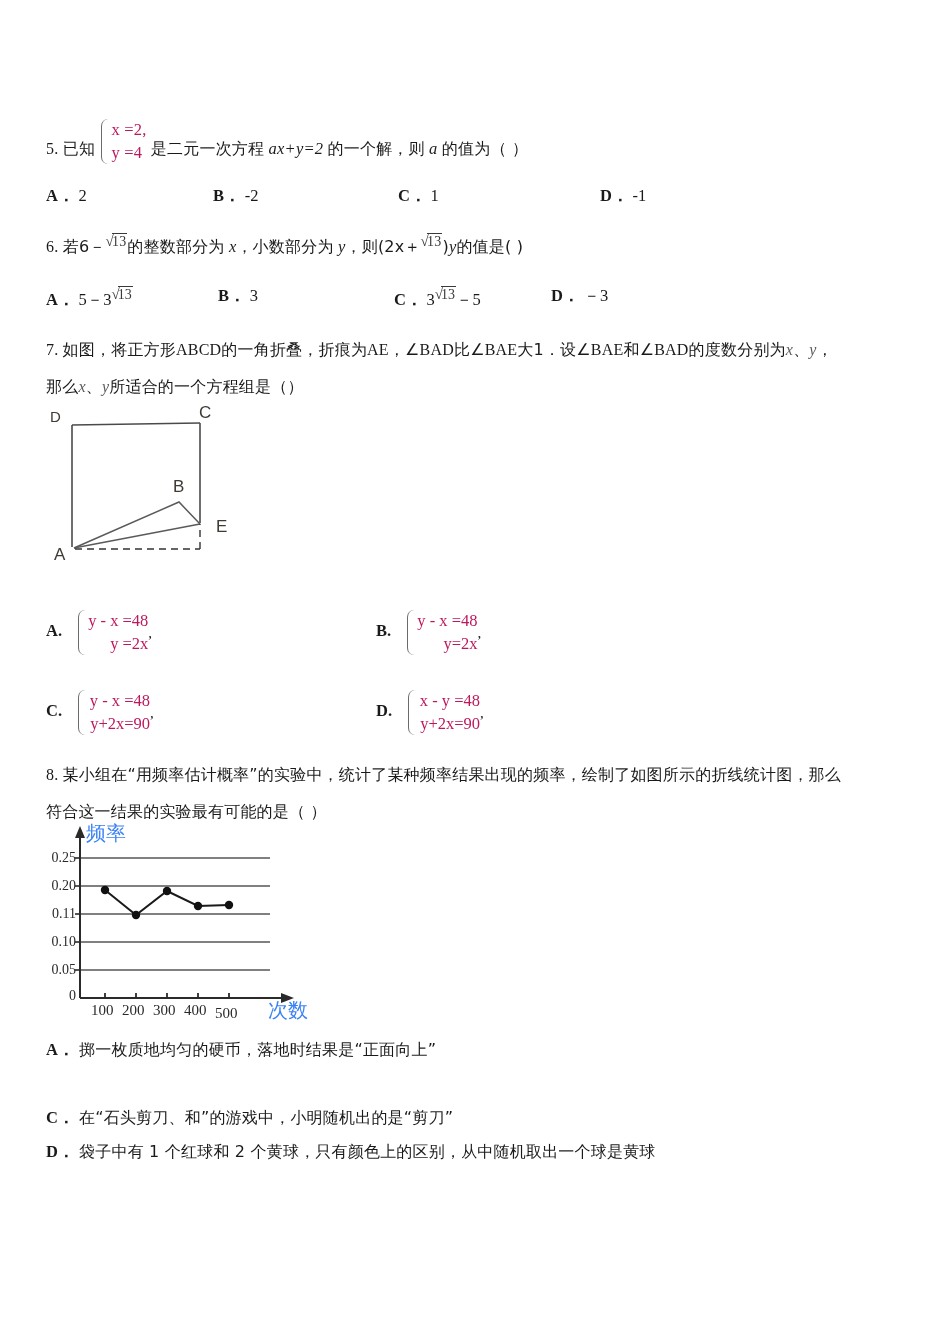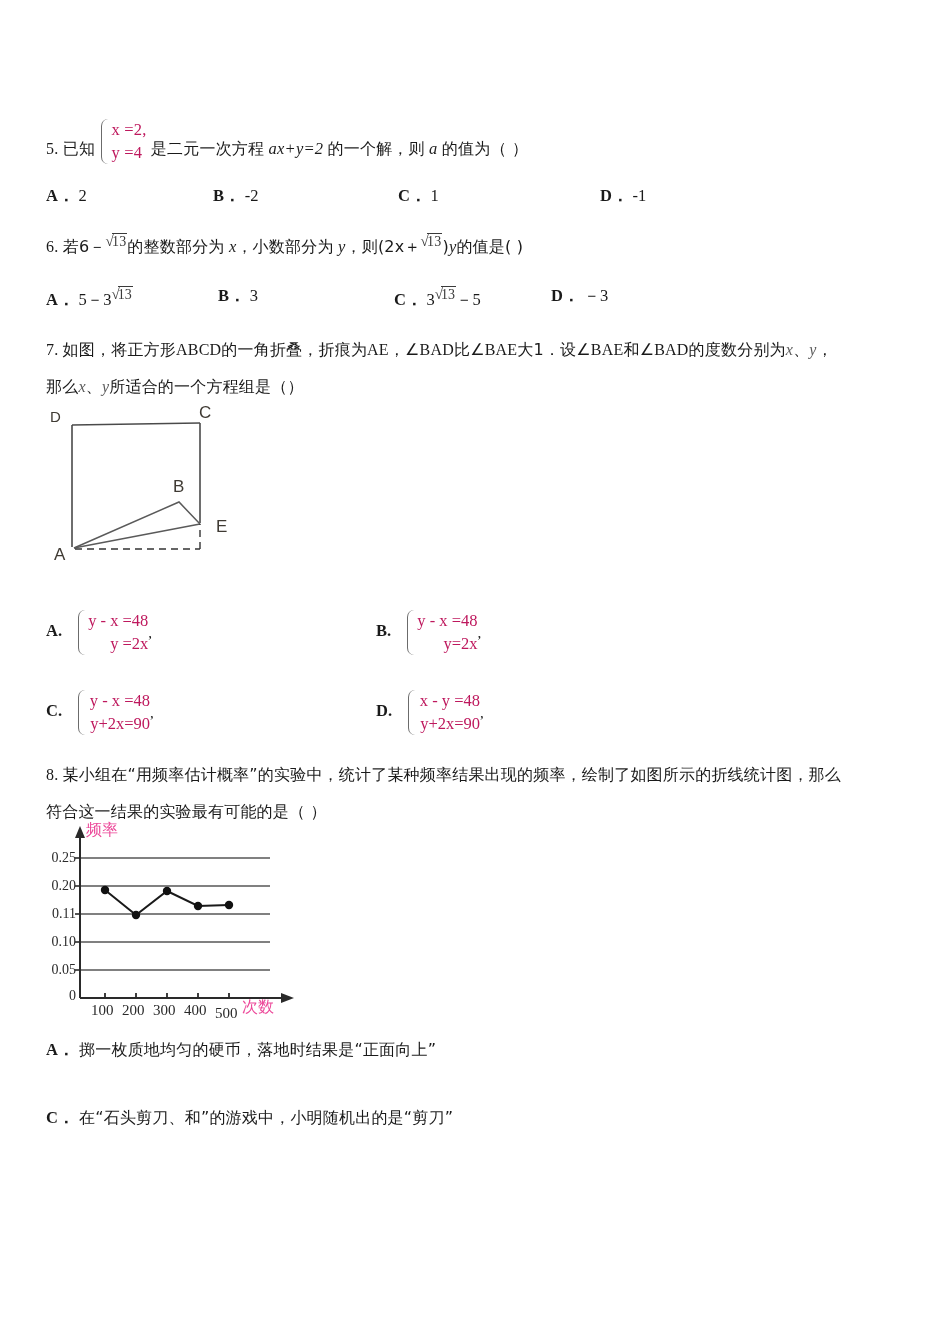--- a/index.html
+++ b/index.html
@@ -125,22 +125,22 @@
   .cxtick {
     position: absolute;
     font-family: "Liberation Serif", serif;
     font-size: 15px;
     color: #2a2a2a;
     white-space: nowrap;
   }
   .caxlbl {
     position: absolute;
     font-family: Liberation Sans, sans-serif;
-    font-size: 16px;
-    color: #ec4899;
+    font-size: 20px;
+    color: #3b82f6;
     white-space: nowrap;
   }
 </style>
 </head>
 <body>
 
 <div class="page">
 
   <div class="qline" style="left:46px; top:118px;">
     <span class="qnum">5.</span>
@@ -304,21 +304,21 @@
       <circle cx="57" cy="70" r="4.2" fill="#111"></circle>
       <circle cx="88" cy="95" r="4.2" fill="#111"></circle>
       <circle cx="119" cy="71" r="4.2" fill="#111"></circle>
       <circle cx="150" cy="86" r="4.2" fill="#111"></circle>
       <circle cx="181" cy="85" r="4.2" fill="#111"></circle>
     </svg>
 
     
     <span class="caxlbl" style="left:38px; top:0px;">频率</span>
     
-    <span class="caxlbl" style="left:194px; top:177px;">次数</span>
+    <span class="caxlbl" style="left:220px; top:177px;">次数</span>
 
     
     <span class="ctick" style="left:-12px; top:30px; width:40px;">0.25</span>
     <span class="ctick" style="left:-12px; top:58px; width:40px;">0.20</span>
     <span class="ctick" style="left:-12px; top:86px; width:40px;">0.11</span>
     <span class="ctick" style="left:-12px; top:114px; width:40px;">0.10</span>
     <span class="ctick" style="left:-12px; top:142px; width:40px;">0.05</span>
     <span class="ctick" style="left:-12px; top:168px; width:40px;">0</span>
 
     
@@ -330,14 +330,18 @@
   </div>
 
   <div class="qline" style="left:46px; top:1038px; font-size:16px;">
     <span class="opt-letter">A．</span>
     <span class="cn">掷一枚质地均匀的硬币，落地时结果是“正面向上”</span>
   </div>
   <div class="qline" style="left:46px; top:1106px; font-size:16px;">
     <span class="opt-letter">C．</span>
     <span class="cn">在“石头剪刀、和”的游戏中，小明随机出的是“剪刀”</span>
   </div>
+  <div class="qline" style="left:46px; top:1140px; font-size:16px;">
+    <span class="opt-letter">D．</span>
+    <span class="cn">袋子中有 1 个红球和 2 个黄球，只有颜色上的区别，从中随机取出一个球是黄球</span>
+  </div>
 
 </div>
 
 </body></html>

